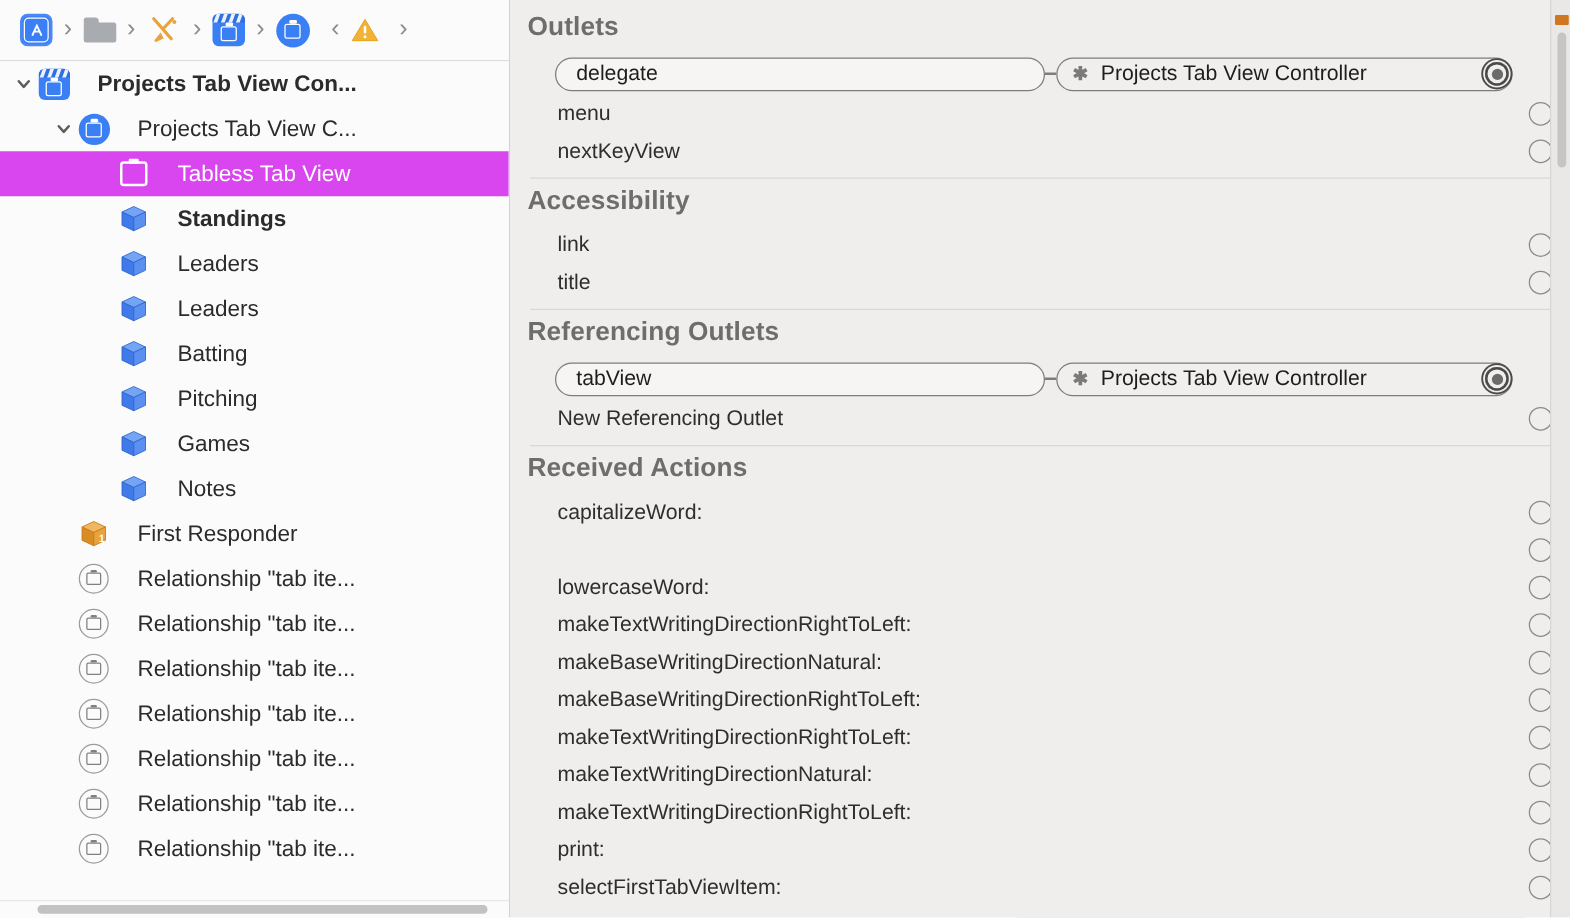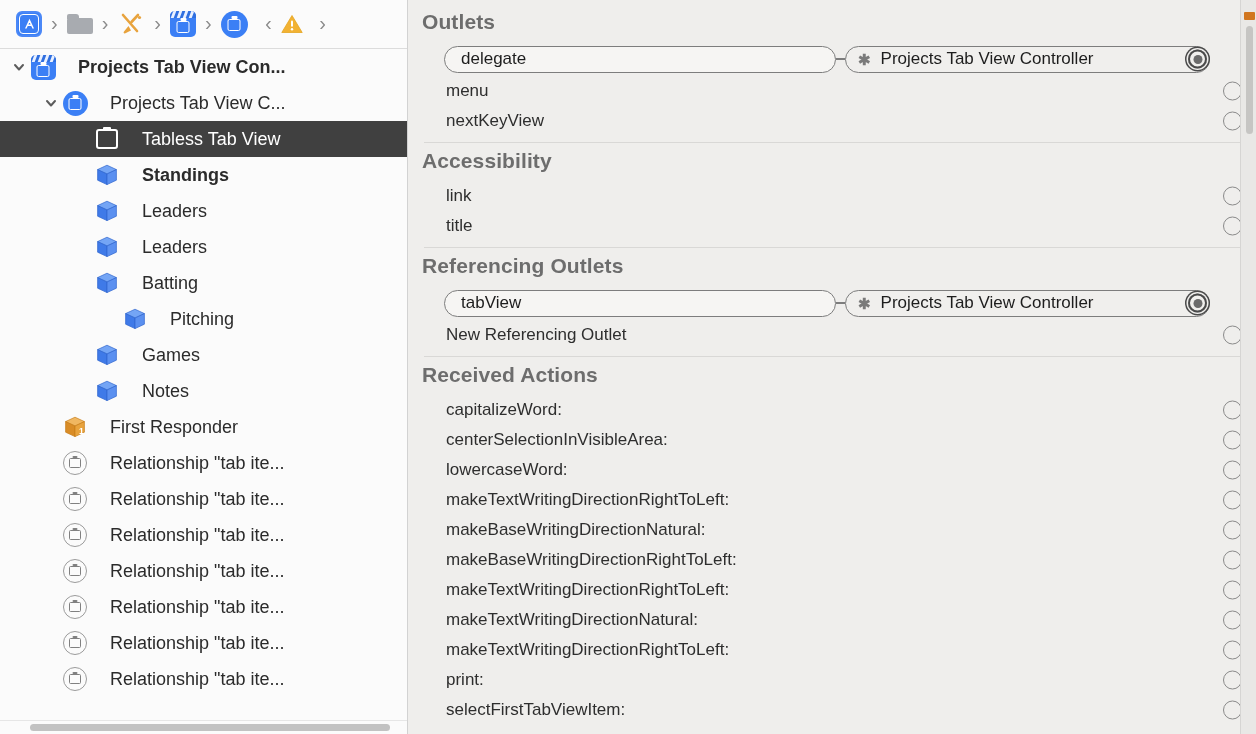--- a/index.html
+++ b/index.html
@@ -103,21 +103,21 @@
   
   #outline {
     flex: 1; overflow: hidden; background: #fbfbfb;
     position: relative;
   }
   .row {
     height: 36px; display: flex; align-items: center;
     font-size: 18px; color: #2b2b2b; white-space: nowrap;
     padding-right: 6px;
   }
-  .row.selected { background: #404040; color: #ffffff; }
+  .row.selected { background: #d946ef; color: #ffffff; }
   .disclosure {
     width: 22px; min-width:22px; display:flex; align-items:center; justify-content:center;
     color:#5c5c5c; font-size: 13px;
   }
   .disclosure svg { display:block; }
   .row-label { margin-left: 22px; }
   .row-icon { width: 26px; min-width:26px; height:26px; display:flex; align-items:center; justify-content:center; }
 
   
   .rel-circle {
@@ -379,21 +379,21 @@
           <span class="disclosure"></span>
           <span class="row-icon">
             <svg width="24" height="24" viewBox="0 0 24 24">
               <path d="M12 2.2 L21.4 6.6 L12 11 L2.6 6.6 Z" fill="#74a5f5" stroke="#2f66cf" stroke-width="0.7" stroke-linejoin="round"></path>
               <path d="M2.6 6.6 L12 11 L12 21.6 L2.6 17.2 Z" fill="#3f7ae8" stroke="#2f66cf" stroke-width="0.7" stroke-linejoin="round"></path>
               <path d="M21.4 6.6 L12 11 L12 21.6 L21.4 17.2 Z" fill="#5b90f0" stroke="#2f66cf" stroke-width="0.7" stroke-linejoin="round"></path>
             </svg>
           </span>
           <span class="row-label">Batting</span>
         </div>
-        <div class="row" style="padding-left: 100px;">
+        <div class="row" style="padding-left: 72px;">
           <span class="disclosure"></span>
           <span class="row-icon">
             <svg width="24" height="24" viewBox="0 0 24 24">
               <path d="M12 2.2 L21.4 6.6 L12 11 L2.6 6.6 Z" fill="#74a5f5" stroke="#2f66cf" stroke-width="0.7" stroke-linejoin="round"></path>
               <path d="M2.6 6.6 L12 11 L12 21.6 L2.6 17.2 Z" fill="#3f7ae8" stroke="#2f66cf" stroke-width="0.7" stroke-linejoin="round"></path>
               <path d="M21.4 6.6 L12 11 L12 21.6 L21.4 17.2 Z" fill="#5b90f0" stroke="#2f66cf" stroke-width="0.7" stroke-linejoin="round"></path>
             </svg>
           </span>
           <span class="row-label">Pitching</span>
         </div>
@@ -550,21 +550,20 @@
           <span class="conn-label">New Referencing Outlet</span>
           <span class="conn-knob"></span>
         </div>
         <div class="hr"></div>
         <div class="section-title tight">Received Actions</div>
         <div class="conn-row">
           <span class="conn-label">capitalizeWord:</span>
           <span class="conn-knob"></span>
         </div>
         <div class="conn-row">
-          <span class="conn-label">centerSelectionInVisibleArea:</span>
           <span class="conn-knob"></span>
         </div>
         <div class="conn-row">
           <span class="conn-label">lowercaseWord:</span>
           <span class="conn-knob"></span>
         </div>
         <div class="conn-row">
           <span class="conn-label">makeTextWritingDirectionRightToLeft:</span>
           <span class="conn-knob"></span>
         </div>

